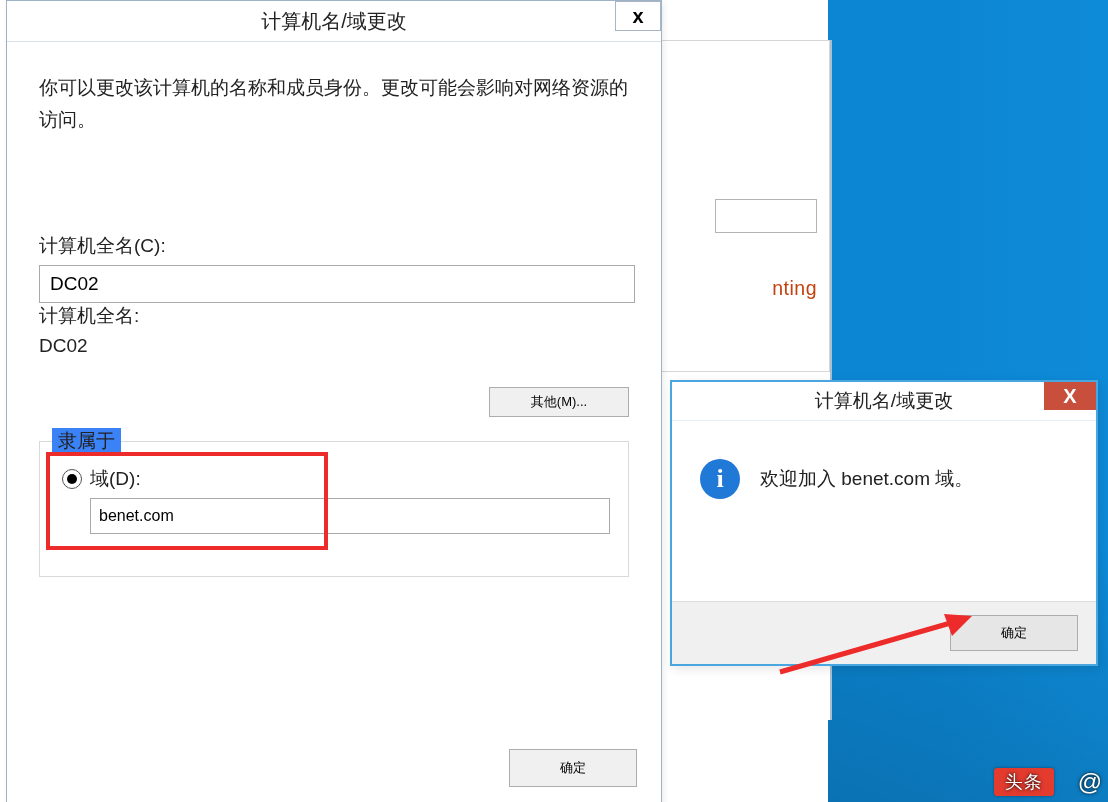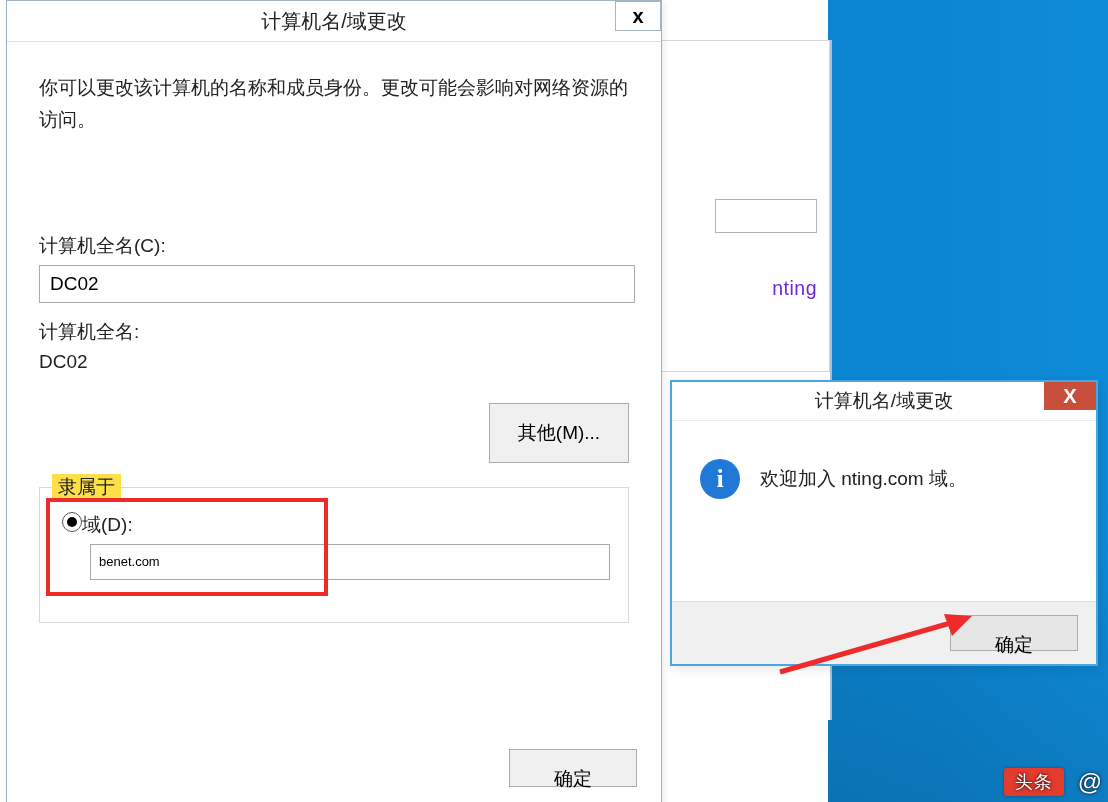--- a/index.html
+++ b/index.html
@@ -52,21 +52,21 @@
   .parent-window .pw-inputfrag{
     position:absolute;
     right:12px; top:158px;
     width:100px;height:32px;
     border:1px solid #b3b3b3;
     background:#fff;
   }
   .parent-window .pw-text{
     position:absolute;
     right:12px; top:236px;
-    color:#6d28d9;
+    color:#c2410c;
     font-size:19.5px;
     letter-spacing:.5px;
   }
 
   
   .dialog-main {
     position: absolute;
     left: 6px;
     top: 0;
     width: 654px;
@@ -118,66 +118,67 @@
   .text-input {
     width: 596px;
     box-sizing: border-box;
     border: 1px solid #a9a9a9;
     padding: 6px 10px;
     height: 38px;
     font-size: 19px;
     font-family: inherit;
     background:#fff;
   }
-  .fullname { margin-top:16px; }
+  .fullname { }
   .fullname-val { margin-top:6px; }
   .more-btn-row { text-align:right; margin-top:30px; }
   .win-btn {
     border:1px solid #adadad;
     background:#f0f0f0;
-    font-size:19px;
+    font-size:13px;
     font-family:inherit;
-    padding:16px 0;
+    padding:5px 0;
     box-sizing:border-box;
   }
   .more-btn { width:140px; }
 
   .groupbox {
     border:1px solid #d9d9d9;
     margin-top:24px;
     padding:24px 18px 24px 18px;
     position:relative;
   }
   .groupbox .legend{
     position:absolute;
     top:-14px; left:12px;
-    background:#fde047;
+    background:#3b82f6;
     padding:0 6px;
   }
   .radio-row{
     display:flex;
-    align-items:flex-start;
+    align-items:center;
+    gap:8px;
     font-size:19px;
     margin-left:4px;
   }
   .radio-outer{
     width:18px;height:18px;border:1px solid #555;border-radius:50%;
     display:inline-flex;align-items:center;justify-content:center;
     background:#fff;
   }
   .radio-outer .dot{width:10px;height:10px;border-radius:50%;background:#000;}
   .member-input{
     margin-left:32px;
     margin-top:6px;
     margin-bottom:18px;
   }
   .member-input input{
     width:520px;height:36px;
     border:1px solid #a9a9a9;
-    font-size:13px;
+    font-size:16px;
     padding:4px 8px;
     box-sizing:border-box;
     font-family:inherit;
   }
   .member-input.disabled input{
     color:#8e8e8e;
     background:#fff;
   }
   .red-highlight{
     position:absolute;
@@ -253,21 +254,21 @@
     pointer-events:none;
   }
   .arrow svg{width:100%;height:100%;}
 
   
   .watermark{
     position:absolute;
     right:6px; bottom:6px;
     display:flex;
     align-items:flex-end;
-    gap:14px;
+    gap:24px;
     font-size:24px;
     color:#fff;
     text-shadow:0 0 4px rgba(0,0,0,.6),0 0 2px rgba(0,0,0,.8);
     font-weight:500;
   }
   .watermark .wm-logo{
     width:60px;height:28px;
     background:#e33b2e;
     color:#fff;
     font-size:18px;
@@ -336,21 +337,21 @@
 
   <div class="dialog-confirm">
     <div class="tb">
       <span class="t">计算机名/域更改</span>
       <div class="cx">
         <span>X</span>
       </div>
     </div>
     <div class="body">
       <div class="info-icon">i</div>
-      <div>欢迎加入 nting.com 域。</div>
+      <div>欢迎加入 benet.com 域。</div>
     </div>
     <div class="btnrow">
       <button class="win-btn">确定</button>
     </div>
   </div>
 
   <div class="arrow">
     <svg viewBox="0 0 210 70">
       <defs></defs>
       <line x1="8" y1="62" x2="182" y2="12" stroke="#ee2b2b" stroke-width="5"></line>

